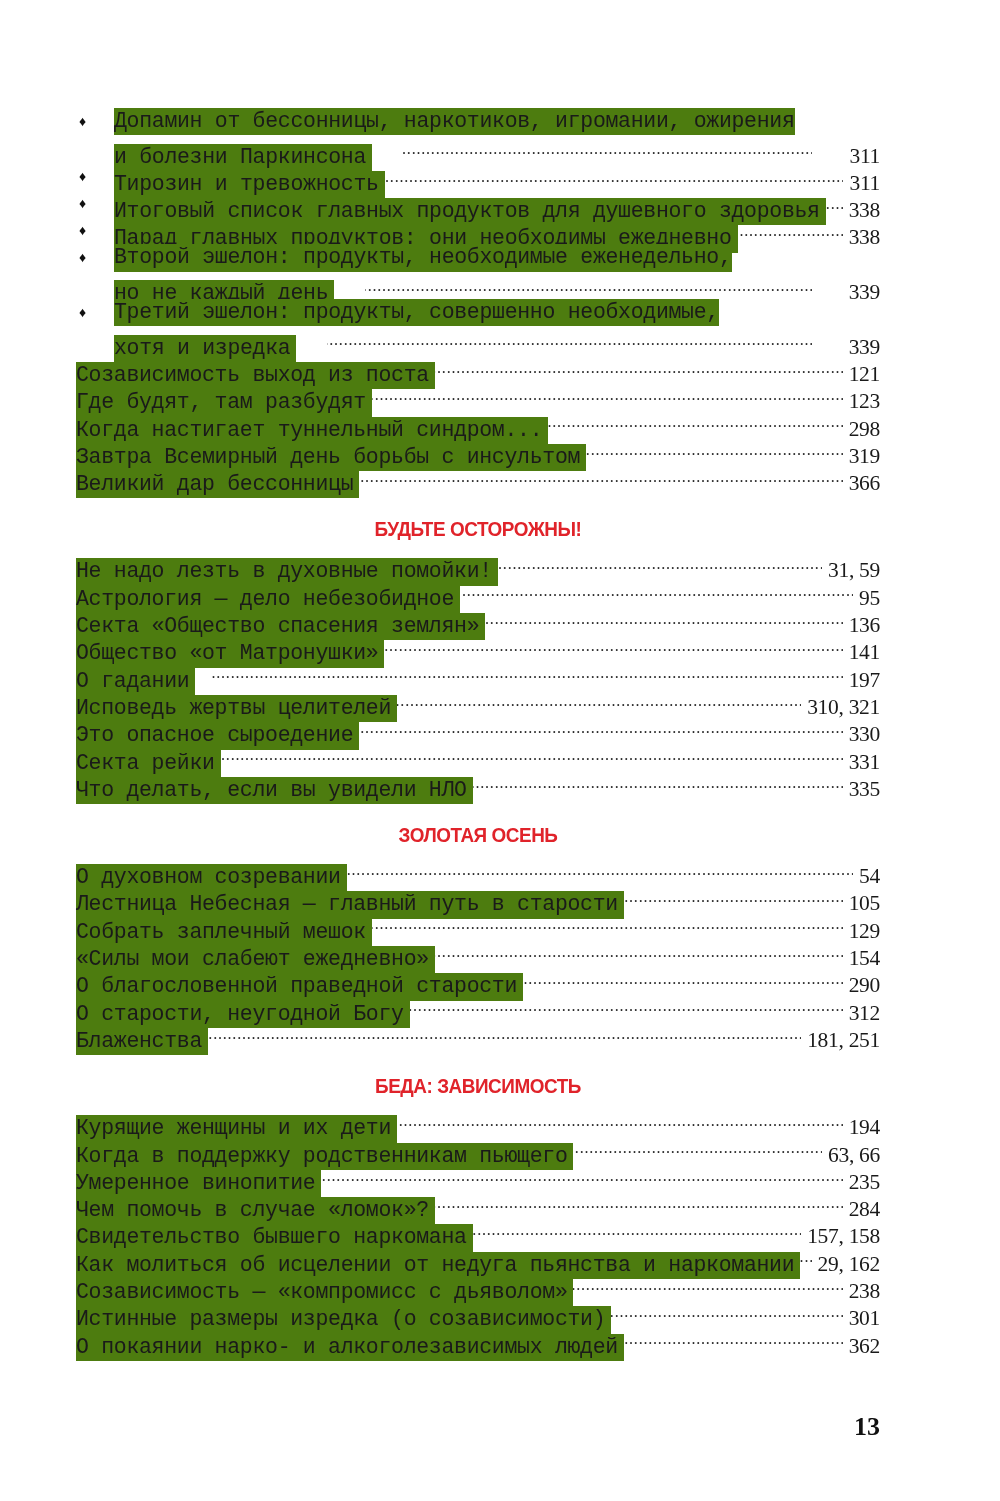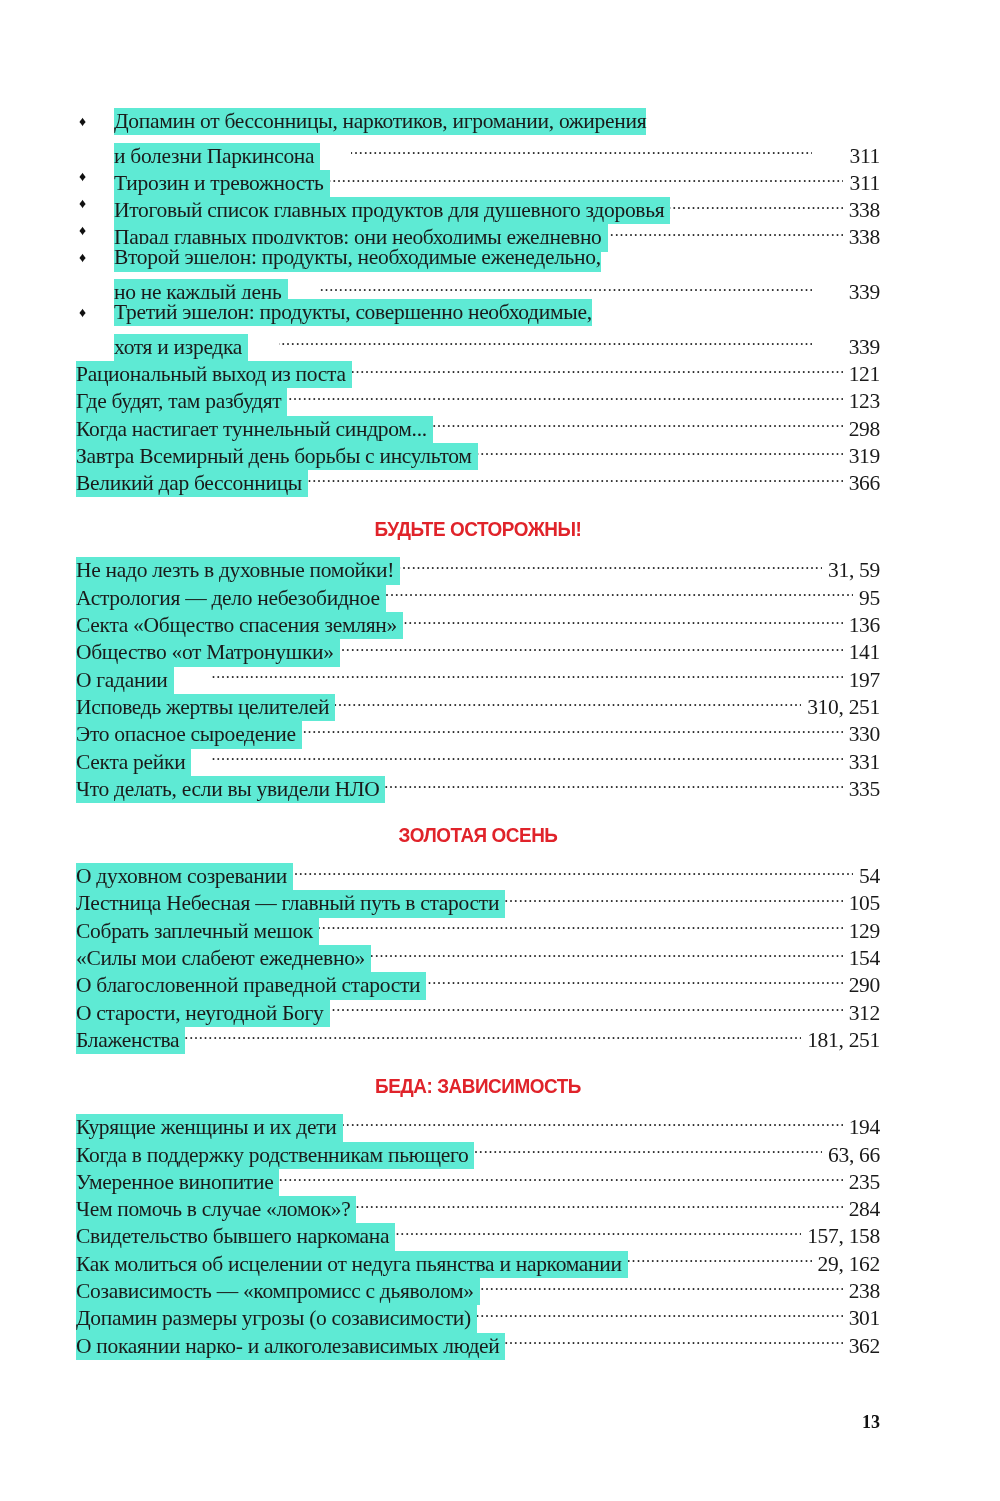--- a/index.html
+++ b/index.html
@@ -27,21 +27,22 @@
       align-items: baseline;
       font-size: 21.5px;
       line-height: 27.3px;
       height: 27.3px;
       white-space: nowrap;
       letter-spacing: -0.3px;
     }
     .entry .title {
       flex: 0 0 auto;
       padding-right: 6px;
-      background: #5eead4;
+      background: #4d7c0f;
+      font-family: Liberation Mono, monospace;
     }
     .entry .leader {
       flex: 1 1 auto;
       overflow: hidden;
       height: 27.3px;
       position: relative;
     }
     .entry .leader::before {
       content: ". . . . . . . . . . . . . . . . . . . . . . . . . . . . . . . . . . . . . . . . . . . . . . . . . . . . . . . . . . . . . . . . . . . . . . . . . . . . . . . . . . . . . . . . . . . . . . . . . . . . . . . . . . . . . . . . . . . . . . . . . . . . . . . . . . . .";
       position: absolute;
@@ -91,21 +92,21 @@
       line-height: 30px;
     }
     .gap-before-head { height: 24px; }
     .gap-after-head { height: 6px; }
     .page-number {
       position: absolute;
       right: 120px;
       top: 1412px;
       font-family: "Liberation Serif", "DejaVu Serif", serif;
       font-weight: bold;
-      font-size: 18px;
+      font-size: 26px;
       color: #111;
     }
   </style>
 </head>
 <body>
 
 <div class="page">
 
   <div>
 
@@ -156,21 +157,21 @@
     </div>
     <div class="entry cont">
       <span class="title">хотя и изредка</span>
       <span class="leader"></span>
       <span class="pages">339</span>
     </div>
   </div>
 
   <div>
     <div class="entry">
-      <span class="title">Рациональный выход из поста</span>
+      <span class="title">Созависимость выход из поста</span>
       <span class="leader"></span>
       <span class="pages">121</span>
     </div>
     <div class="entry">
       <span class="title">Где будят, там разбудят</span>
       <span class="leader"></span>
       <span class="pages">123</span>
     </div>
     <div class="entry">
       <span class="title">Когда настигает туннельный синдром...</span>
@@ -214,21 +215,21 @@
         <span class="pages">141</span>
       </div>
     <div class="entry">
         <span class="title">О гадании</span>
         <span class="leader"></span>
         <span class="pages">197</span>
       </div>
     <div class="entry">
         <span class="title">Исповедь жертвы целителей</span>
         <span class="leader"></span>
-        <span class="pages">310, 251</span>
+        <span class="pages">310, 321</span>
       </div>
     <div class="entry">
         <span class="title">Это опасное сыроедение</span>
         <span class="leader"></span>
         <span class="pages">330</span>
       </div>
     <div class="entry">
         <span class="title">Секта рейки</span>
         <span class="leader"></span>
         <span class="pages">331</span>
@@ -314,21 +315,21 @@
         <span class="title">Как молиться об исцелении от недуга пьянства и наркомании</span>
         <span class="leader"></span>
         <span class="pages">29, 162</span>
       </div>
     <div class="entry">
         <span class="title">Созависимость — «компромисс с дьяволом»</span>
         <span class="leader"></span>
         <span class="pages">238</span>
       </div>
     <div class="entry">
-        <span class="title">Допамин размеры угрозы (о созависимости)</span>
+        <span class="title">Истинные размеры изредка (о созависимости)</span>
         <span class="leader"></span>
         <span class="pages">301</span>
       </div>
     <div class="entry">
         <span class="title">О покаянии нарко- и алкоголезависимых людей</span>
         <span class="leader"></span>
         <span class="pages">362</span>
       </div>
   </div>
 </div>

